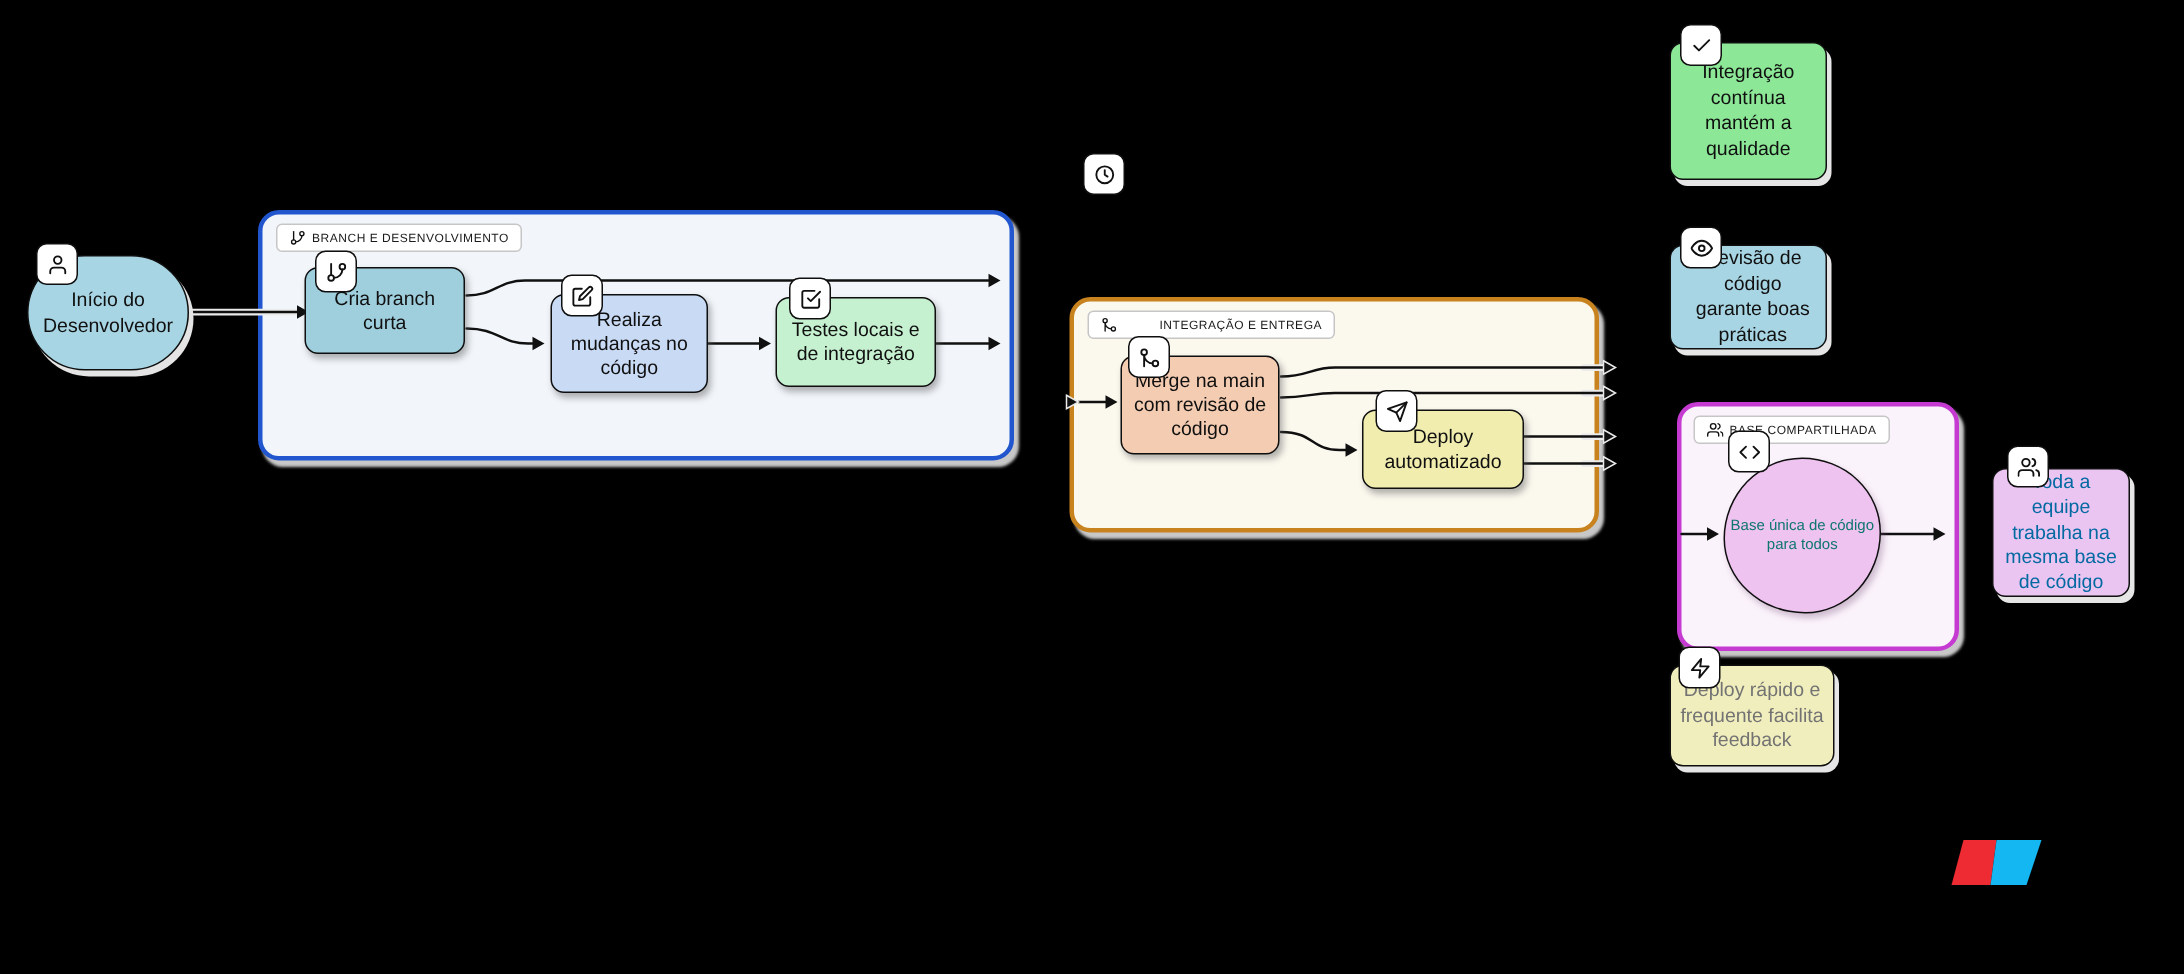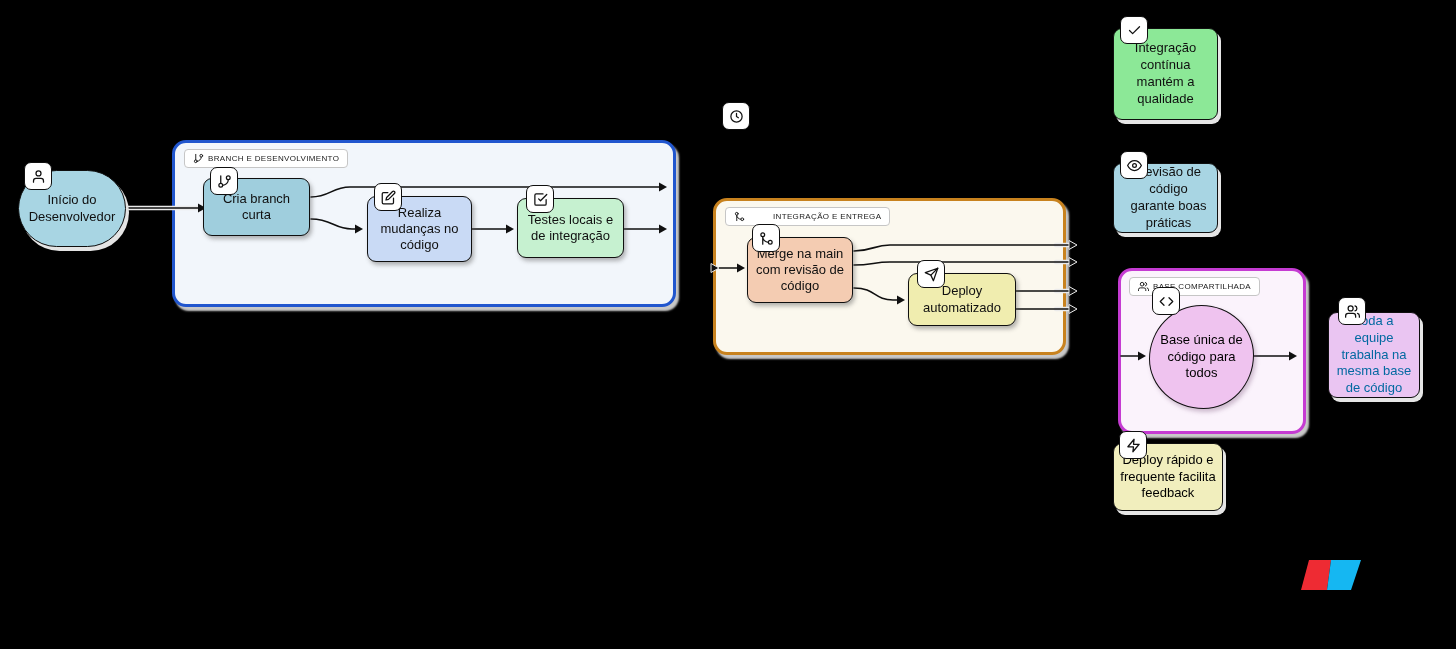--- a/index.html
+++ b/index.html
@@ -13,21 +13,21 @@
   .node{position:absolute;display:flex;align-items:center;justify-content:center;text-align:center;
     border:1.6px solid #0f0f0f;border-radius:9px;font-size:13px;line-height:1.25;color:#101010;
     padding:4px;box-sizing:border-box;z-index:3;box-shadow:2px 3px 4px rgba(90,90,90,.45);}
   .note{position:absolute;display:flex;align-items:center;justify-content:center;text-align:center;
     border:1.4px solid #0f0f0f;border-radius:9px;font-size:13px;line-height:1.3;color:#101010;
     padding:6px;box-sizing:border-box;z-index:3;box-shadow:3px 4px 0 #e6e6e6;}
   .pill{position:absolute;display:flex;align-items:center;justify-content:center;text-align:center;
     border:1.6px solid #0f0f0f;border-radius:40px;font-size:13px;line-height:1.3;color:#101010;
     z-index:3;box-shadow:3px 4px 0 #e4e4e4;}
   .blob{position:absolute;display:flex;align-items:center;justify-content:center;text-align:center;
-    border:1.6px solid #0f0f0f;font-size:13px;line-height:1.3;color:#000000;z-index:3;
+    border:1.6px solid #0f0f0f;font-size:10px;line-height:1.3;color:#0f766e;z-index:3;
     border-radius:50% 50% 48% 52%/52% 48% 52% 48%;box-shadow:2px 3px 4px rgba(120,80,120,.35);}
   .badge{position:absolute;width:26px;height:26px;background:#fff;border:1.6px solid #0f0f0f;
     border-radius:7px;display:flex;align-items:center;justify-content:center;z-index:5;}
   .badge svg{width:15px;height:15px;}
   .glabel svg{width:11px;height:11px;flex:0 0 auto;}
   .ico{fill:none;stroke:#111;stroke-width:2;stroke-linecap:round;stroke-linejoin:round;}
   #connectors{position:absolute;left:0;top:0;z-index:2;}
   #logo{position:absolute;left:1298px;top:556px;z-index:3;}
 </style>
 </head>
@@ -136,21 +136,21 @@
 
   <div class="note" style="left: 1113px; top: 28px; width: 105px; height: 92px; background-color: rgb(140, 232, 151); color: rgb(16, 16, 16);">
     <span>Integração contínua mantém a qualidade</span>
   </div>
   <div class="note" style="left: 1113px; top: 163px; width: 105px; height: 70px; background-color: rgb(168, 213, 227); color: rgb(16, 16, 16); padding-left: 12px;">
     <span>Revisão de código garante boas práticas</span>
   </div>
   <div class="note" style="left: 1328px; top: 312px; width: 92px; height: 86px; background-color: rgb(234, 197, 242); color: #0369a1;">
     <span>Toda a equipe trabalha na mesma base de código</span>
   </div>
-  <div class="note" style="left: 1113px; top: 443px; width: 110px; height: 68px; background-color: rgb(241, 238, 189); color: #000000; text-align: center;">
+  <div class="note" style="left: 1113px; top: 443px; width: 110px; height: 68px; background-color: rgb(241, 238, 189); color: #737373; text-align: center;">
     <span>Deploy rápido e frequente facilita feedback</span>
   </div>
 
   <div class="badge" style="left:24px;top:162px;">
     <svg class="ico" viewBox="0 0 24 24">
         <path d="M20 21v-2a4 4 0 0 0-4-4H8a4 4 0 0 0-4 4v2"></path>
         <circle cx="12" cy="7" r="4"></circle>
       </svg>
   </div>
   <div class="badge" style="left:210px;top:167px;">

